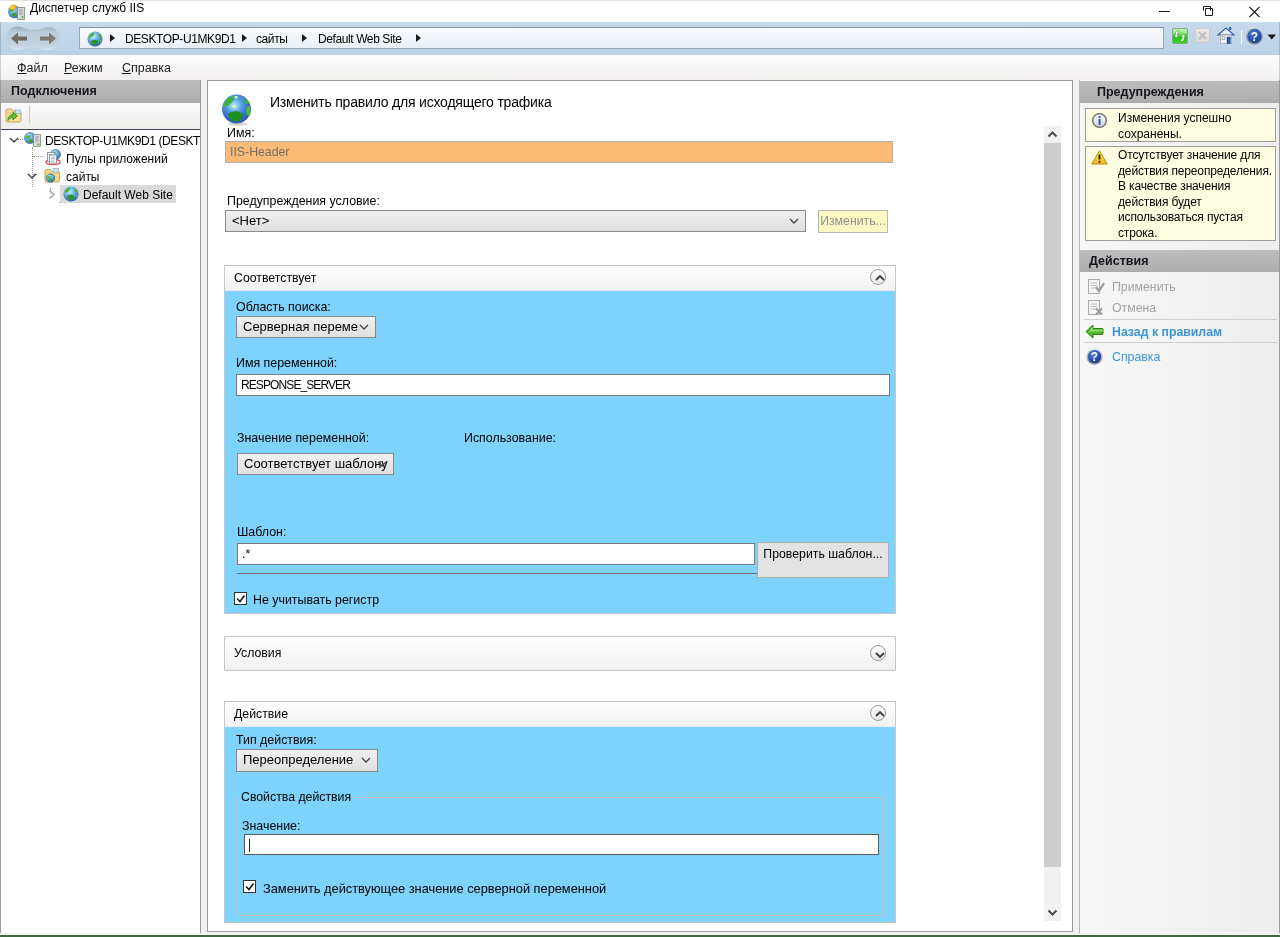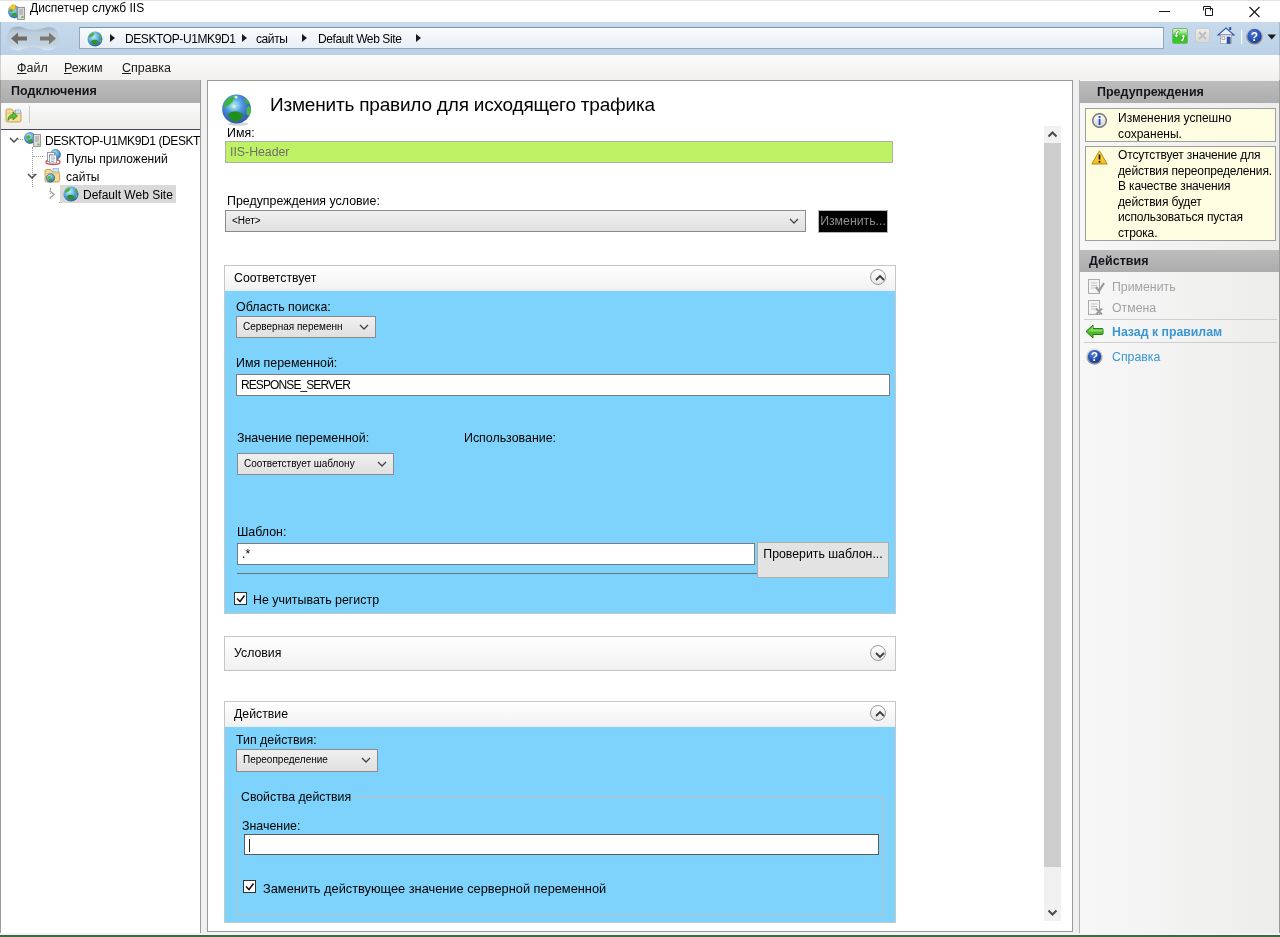--- a/index.html
+++ b/index.html
@@ -24,25 +24,25 @@
   #leftpanel { position:absolute; left:0; top:0; width:201px; height:853px; background:#fff; border-left:1px solid #9b9b9b; border-right:1px solid #9b9b9b; }
   .panelhdr { background:linear-gradient(#bdbdbd,#acacac); font-weight:bold; font-size:12.5px; color:#15151f; }
   #lefthdr { position:absolute; left:0; top:0; width:199px; height:23px; line-height:23px; padding-left:10px; }
   #lefttoolbar { position:absolute; left:0; top:23px; width:199px; height:27px; background:linear-gradient(#fafafa,#eeedec); border-bottom:1px solid #44445c; }
   #tree { position:absolute; left:0; top:50px; width:199px; bottom:0; background:#fff; font-size:12px; }
   .trow { position:absolute; height:18px; line-height:18px; white-space:nowrap; }
   
   #mainpanel { position:absolute; left:207px; top:0; width:866px; height:852px; background:#fff; border:1px solid #9b9b9b; }
   .lbl { position:absolute; font-size:12.4px; color:#000; white-space:nowrap; }
   .tb { position:absolute; background:#fff; border:1px solid #7a7a7a; font-size:12.3px; line-height:20px; padding-left:4px; white-space:nowrap; }
-  .tb.dis { background:#bef264; border-color:#adadad; color:#6e6e6e; }
-  .combo { position:absolute; height:22px; background:linear-gradient(#f0f0f0,#e0e0e0); border:1px solid #8a8a8a; font-size:10px; line-height:20px; padding-left:6px; white-space:nowrap; overflow:hidden; }
+  .tb.dis { background:#fdba74; border-color:#adadad; color:#6e6e6e; }
+  .combo { position:absolute; height:22px; background:linear-gradient(#f0f0f0,#e0e0e0); border:1px solid #8a8a8a; font-size:13px; line-height:20px; padding-left:6px; white-space:nowrap; overflow:hidden; }
   .combo .chev { position:absolute; right:6px; top:7px; }
   .btn { position:absolute; background:#e3e3e3; border:1px solid #aeaeae; font-size:12.3px; text-align:center; color:#000; }
-  .btn.dis { background:#000000; border-color:#b5b5b5; color:#8f8f8f;text-align:center; }
+  .btn.dis { background:#fef9c3; border-color:#b5b5b5; color:#8f8f8f;text-align:center; }
   .grp { position:absolute; left:16px; width:672px; border:1px solid #c6c6c6; background:#7dd3fc; }
   .grphdr { position:absolute; left:0; top:0; right:0; height:25px; background:linear-gradient(#ffffff,#f1f1f1); border-bottom:1px solid #ebebeb; font-size:12.3px; line-height:25px; padding-left:9px; }
   .grpcirc { position:absolute; right:9px; top:3px; width:16px; height:16px; border-radius:50%; border:1px solid #9a9a9a; background:linear-gradient(#fdfdfd,#e8e8e8); }
   .cb { position:absolute; width:13px; height:13px; background:#fff; border:1px solid #333; }
   
   #sbar { position:absolute; left:836px; top:45px; width:17px; height:795px; background:#f0f0f0; }
   
   #rightpanel { position:absolute; left:1079px; top:0; width:201px; height:855px; background:linear-gradient(90deg,#f7f7f7,#ededec); border-left:1px solid #b5b5b5; border-right:1px solid #9b9b9b; }
   #righthdr1 { position:absolute; left:0; top:1px; width:199px; height:22px; line-height:22px; padding-left:17px; }
   #righthdr2 { position:absolute; left:0; top:170px; width:199px; height:22px; line-height:22px; padding-left:9px; }
@@ -329,21 +329,21 @@
           <ellipse cx="13" cy="12" rx="7.5" ry="6.5" fill="url(#bgh)"></ellipse>
           <path d="M2.5 12.5 Q3.5 6 9.5 3.3 Q13.5 2 13.2 4.6 L11.5 8 Q8 11.5 5.5 12.2 L2.7 13.5 Z" fill="#3db33a"></path>
           <path d="M11.5 2.6 Q14 1.4 16.5 1.8 L15.2 4.2 L12.3 4.8 Z" fill="#4fbd46"></path>
           <path d="M24.5 4.8 Q27.5 6.8 28.8 9.4 L26 10.2 L23.3 7.6 L23.6 5.2 Z" fill="#3db33a"></path>
           <path d="M27.8 11.5 Q30 13.5 29.8 17.5 Q29.5 20.5 28.2 22.5 L25.3 20 L25.8 14 Z" fill="#49bb41"></path>
           <path d="M6.5 20 Q11.5 16.2 16.5 17.5 L21.8 19.8 Q22.5 23.2 18.8 26.5 Q13 29.3 8.8 25 Z" fill="#1f8f22"></path>
           <path d="M13.5 2.2 L16.2 1.9 L16.8 4 L14.2 4.6 Z" fill="#eef6fa" opacity="0.9"></path>
           <path d="M12 10.5 L15.5 12 L14 14.5 L10.5 13 Z" fill="#f3edb4" opacity="0.75"></path>
         </svg>
       </div>
-      <div class="abs" style="left:62px; top:13px; font-size:19px; letter-spacing:-0.2px; color:#000;">Изменить правило для исходящего трафика</div>
+      <div class="abs" style="left:62px; top:13px; font-size:14px; letter-spacing:-0.2px; color:#000;">Изменить правило для исходящего трафика</div>
 
       <div class="lbl" style="left:19px; top:45px;">Имя:</div>
       <div class="tb dis" style="left:17px; top:60px; width:668px; height:22px;">IIS-Header</div>
 
       <div class="lbl" style="left:19px; top:113px;">Предупреждения условие:</div>
       <div class="combo" style="left:17px; top:129px; width:581px;"><span>&lt;Нет&gt;</span><svg class="chev" width="10" height="7">
           <path d="M1 1 l4 4 l4 -4" stroke="#444" stroke-width="1.3" fill="none"></path>
         </svg></div>
       <div class="btn dis" style="left:610px; top:129px; width:70px; height:23px; line-height:21px;">Изменить...</div>
 

